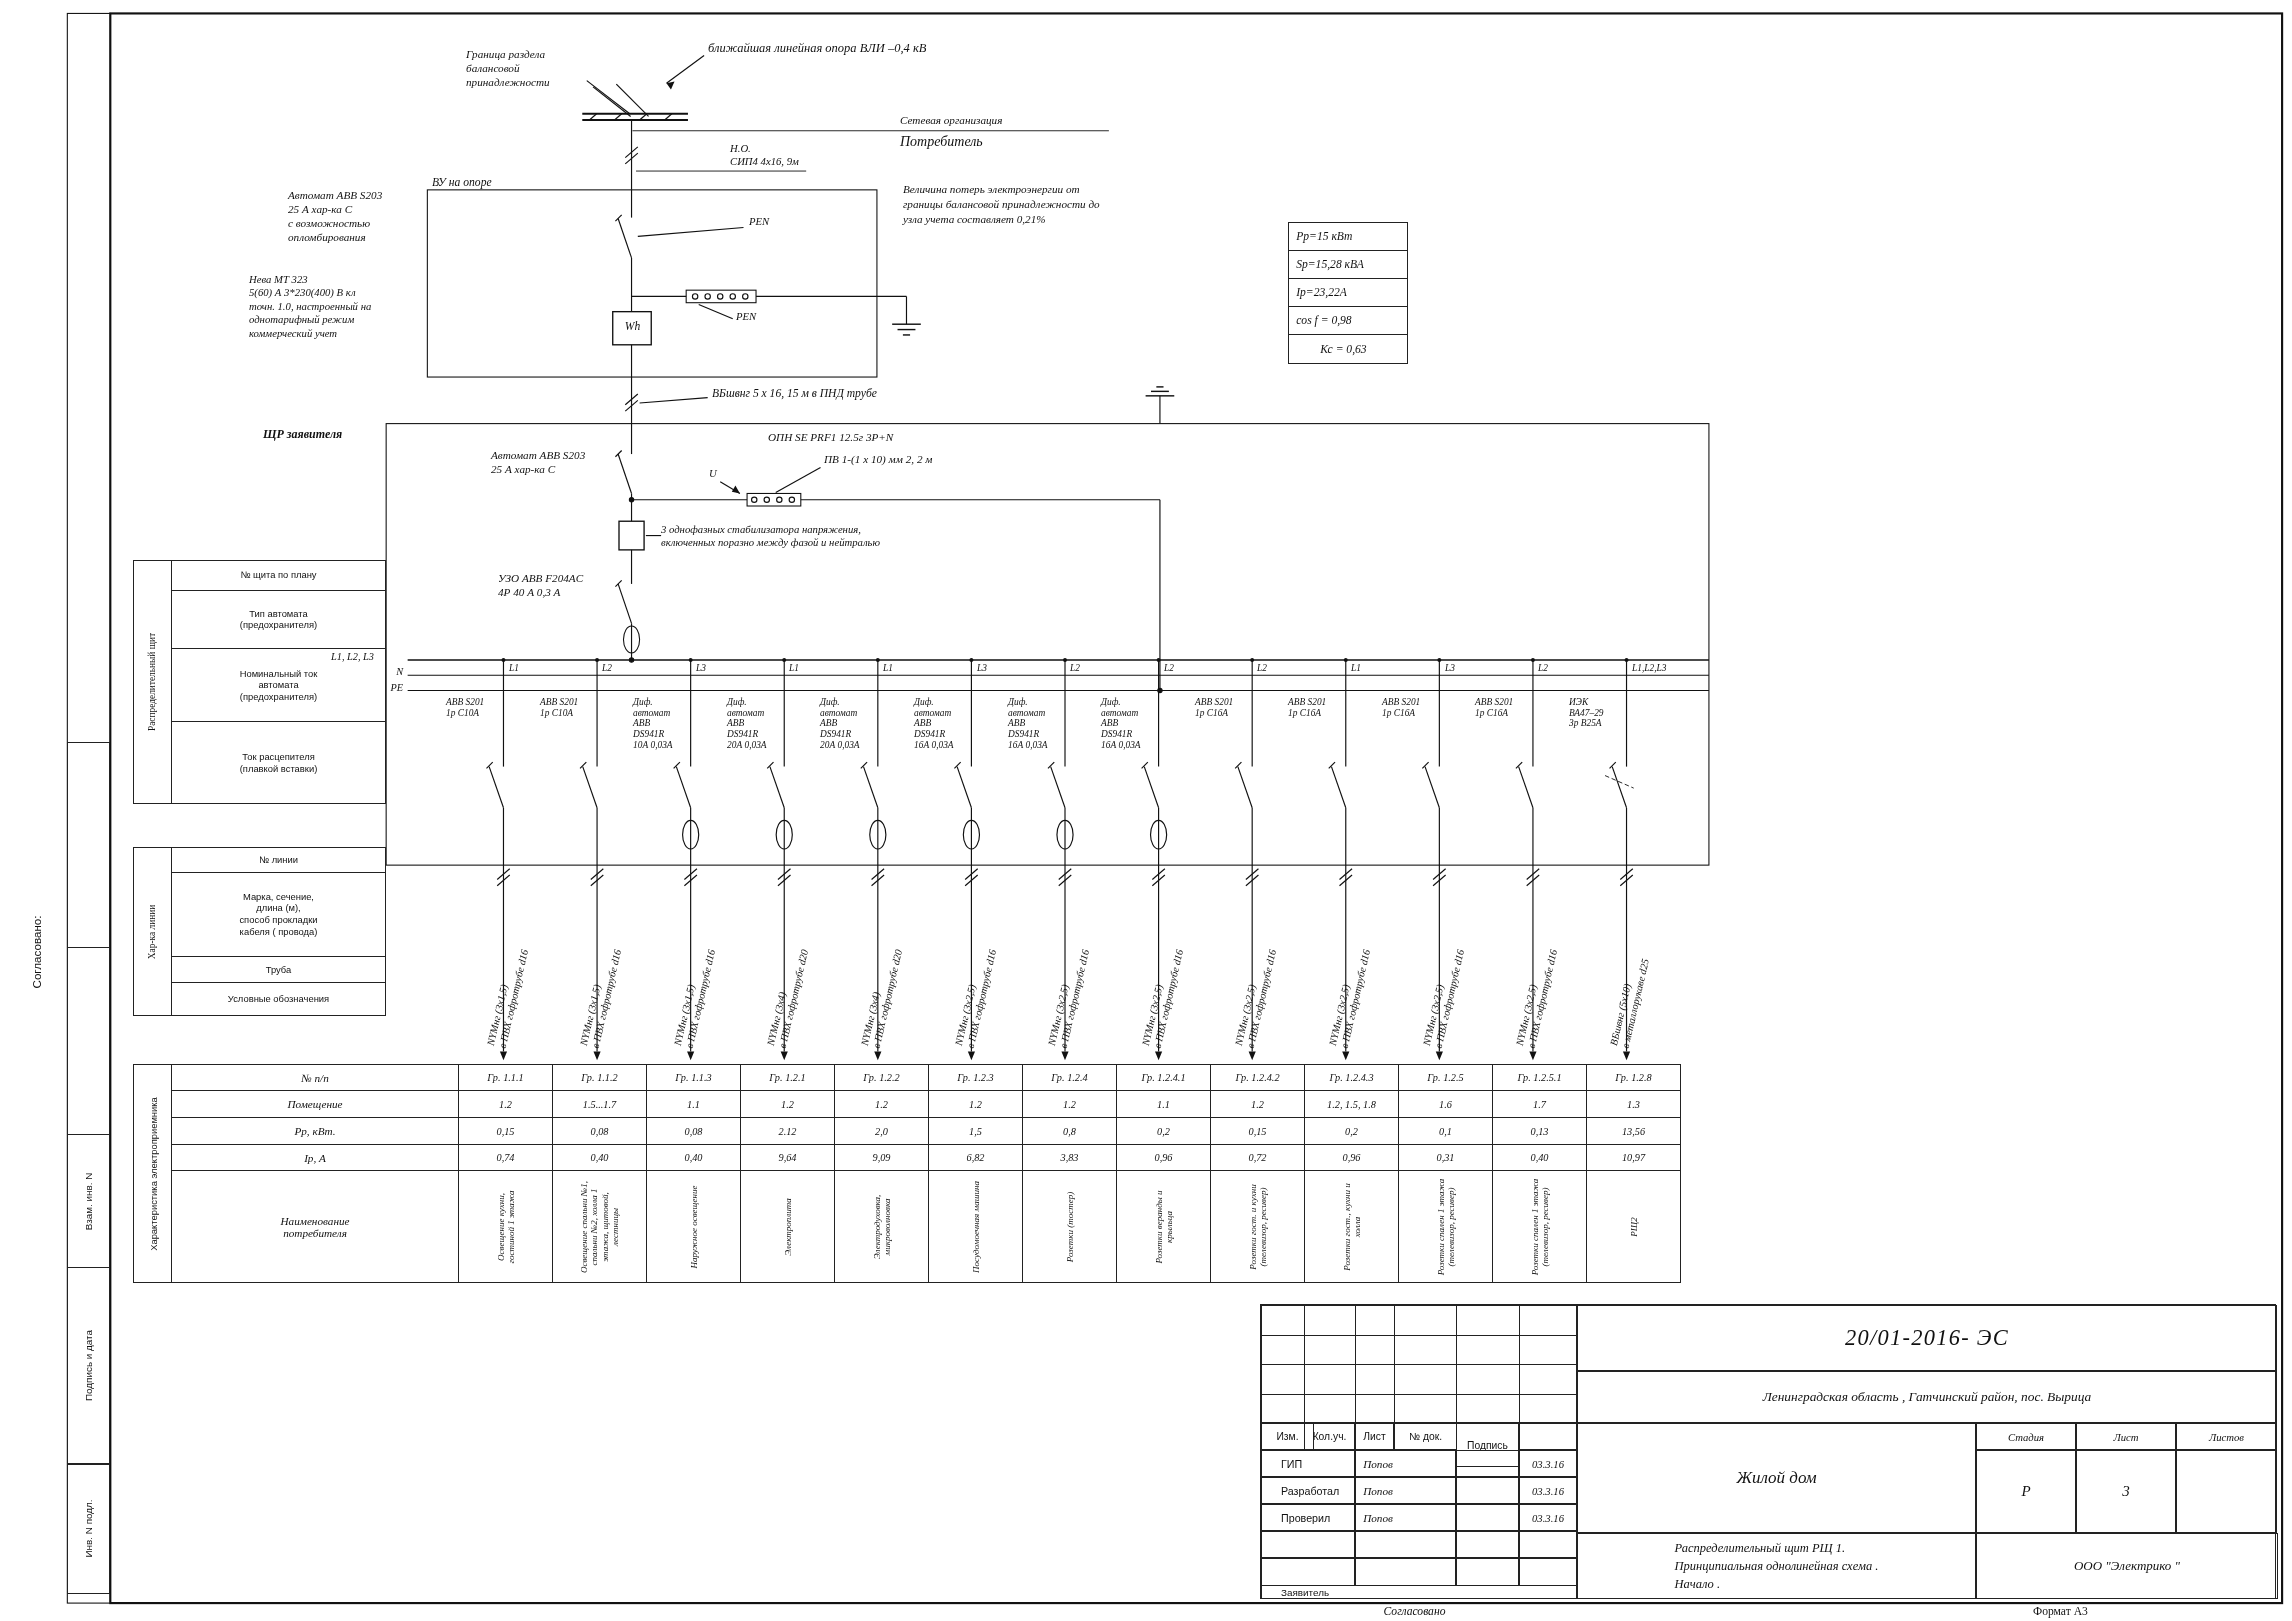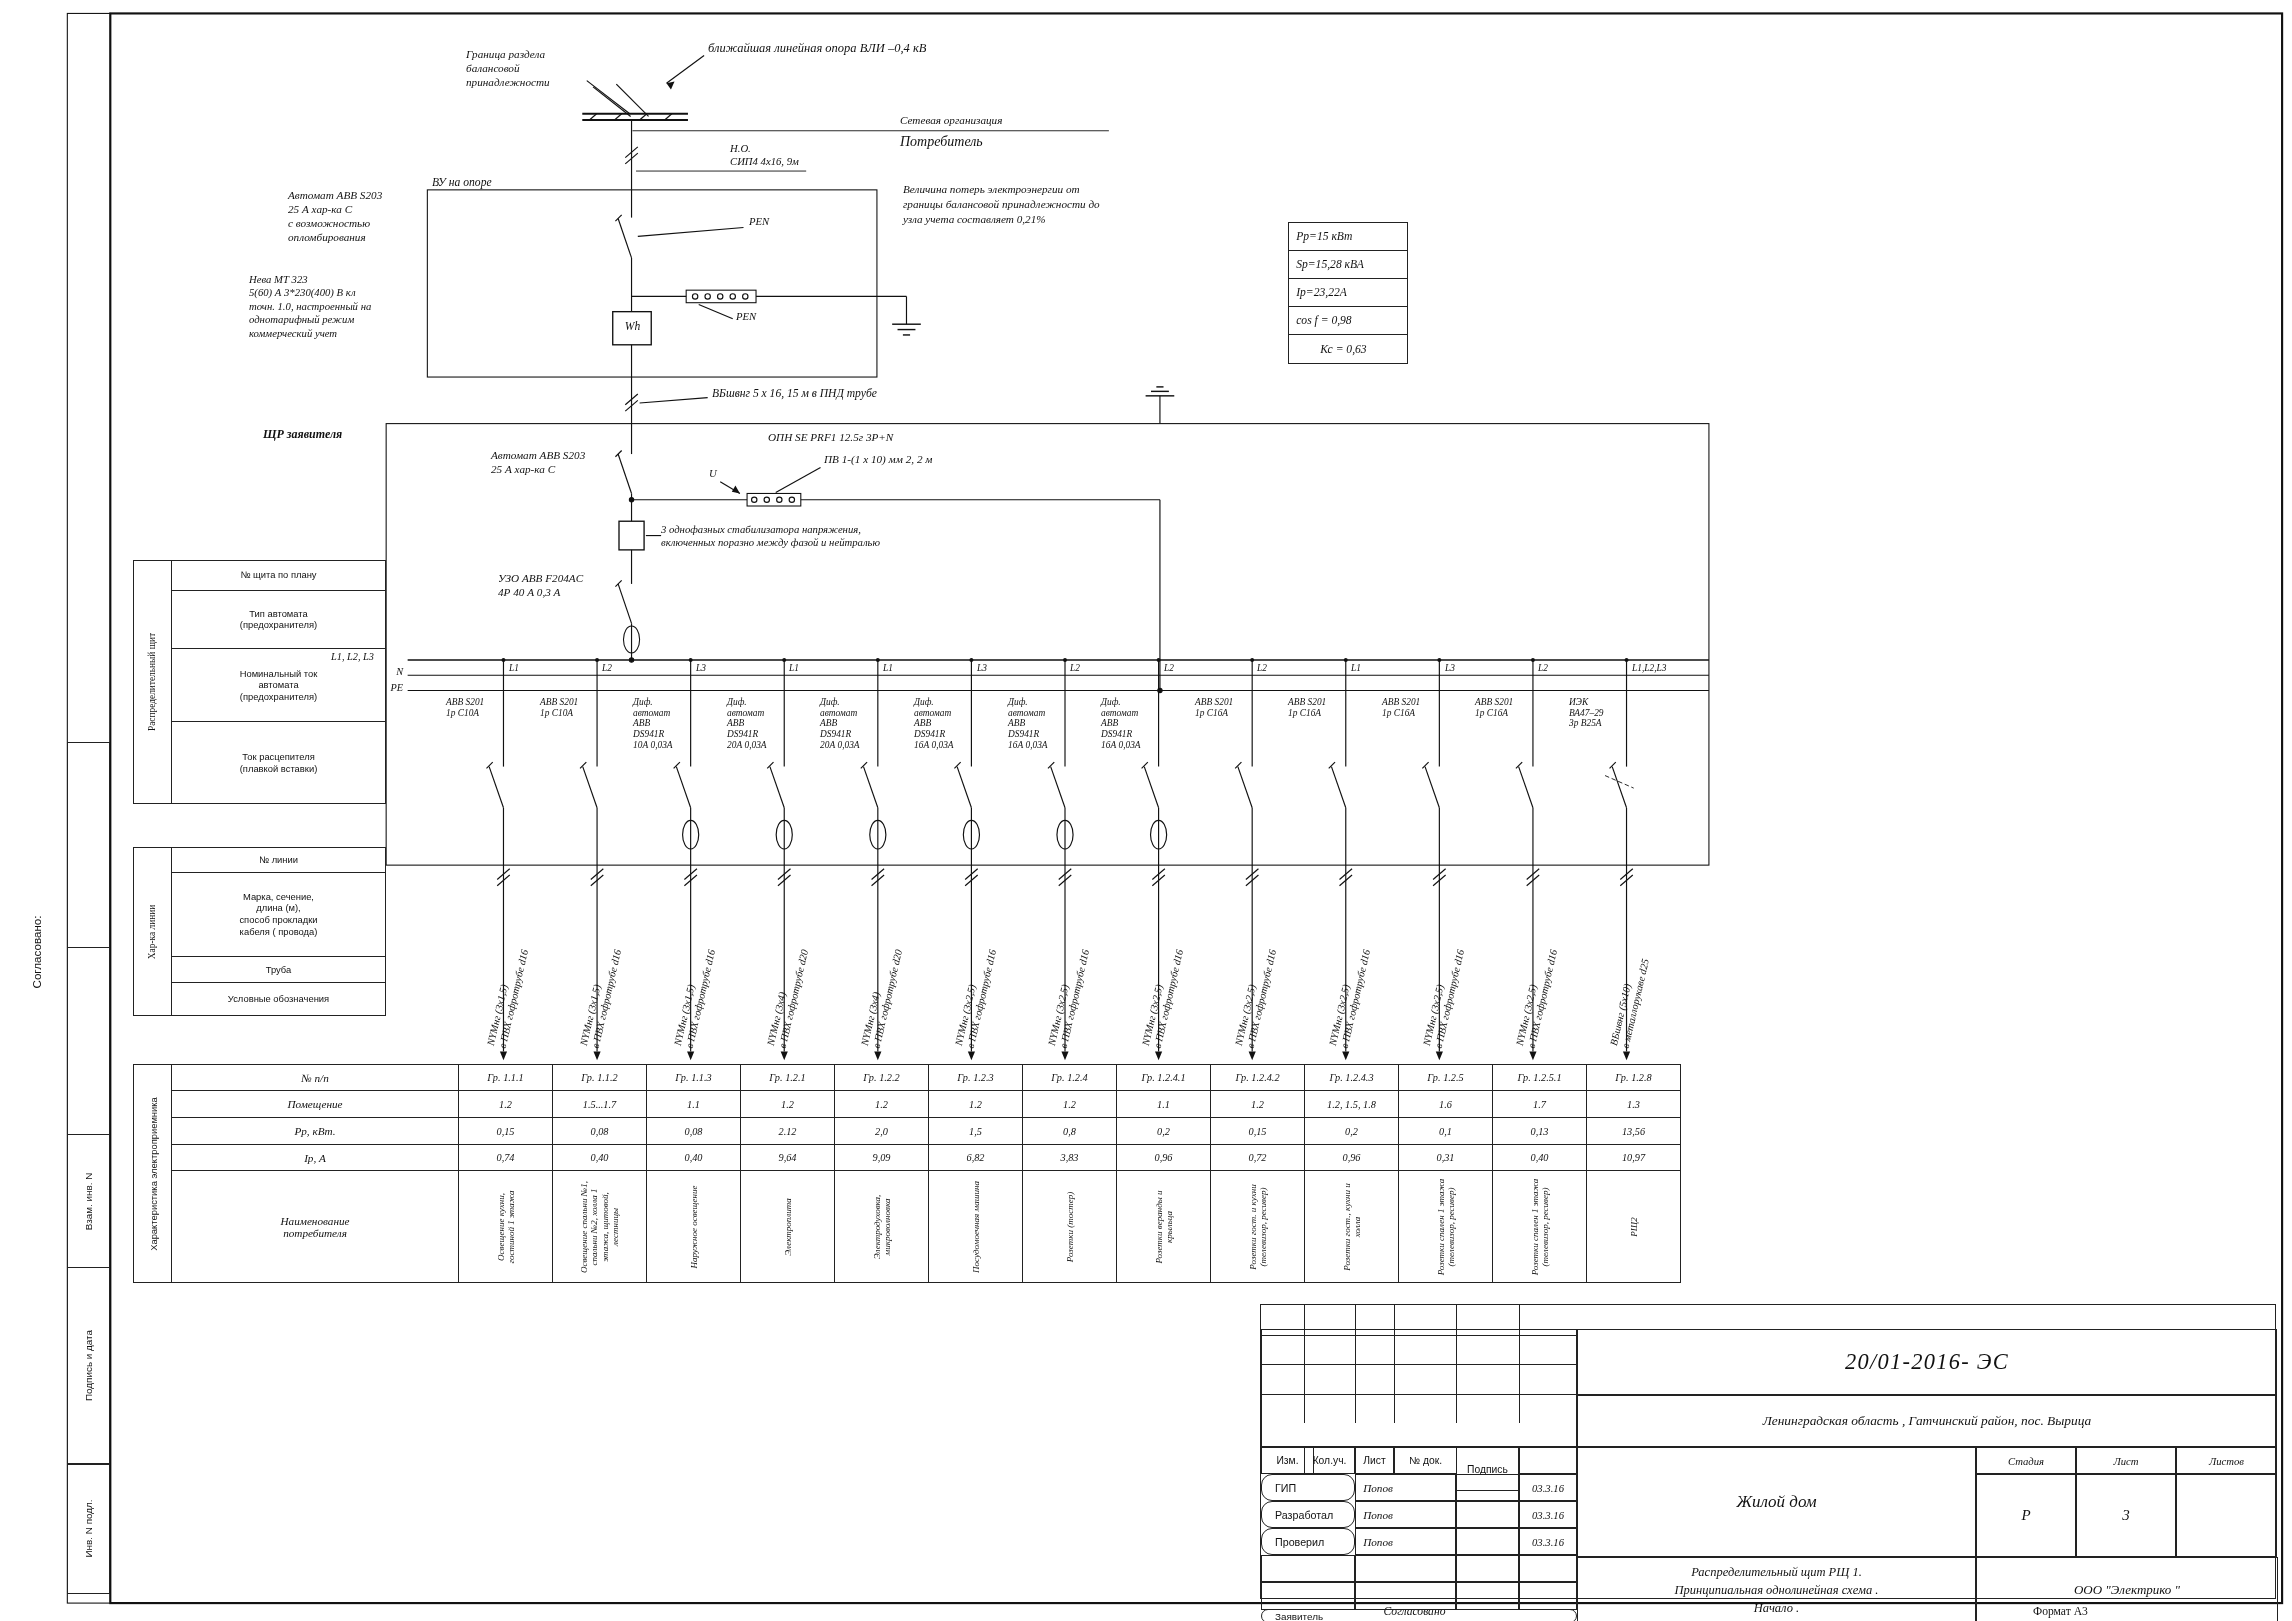--- a/index.html
+++ b/index.html
@@ -47,24 +47,24 @@
   .name-rot { position:absolute; left:50%; top:50%; transform:translate(-50%,-50%) rotate(-90deg);
               width:106px; font-size:9px; font-style:italic; line-height:1.15; text-align:center; }
   
   .stampcol { position:absolute; left:67px; top:743px; width:43px; display:flex; flex-direction:column; }
   .stampcol > div { border:0.9px solid #222; margin-top:-0.9px; display:flex; align-items:center;
                     justify-content:center; position:relative; }
   .stampcol .rot { font-size:9.9px; }
   
   .tb { position:absolute; left:1260px; top:1304px; width:1016px; height:295px; border:1.8px solid #222; }
   .tbc { position:absolute; border:0.9px solid #222; display:flex; align-items:center;
-         justify-content:center; text-align:center; white-space:pre-line;margin-top:24px; }
+         justify-content:center; white-space:pre-line; }
   .vl { position:absolute; width:0.9px; background:#222; }
   .hl { position:absolute; height:0.9px; background:#222; }
-  .role { font-family:"Liberation Sans",sans-serif; font-size:10.7px; justify-content:flex-start; padding-left:13px;border-radius:11px; }
+  .role { font-family:"Liberation Sans",sans-serif; font-size:10.7px; justify-content:flex-start; padding-left:19px; }
   .sighdr { font-family:"Liberation Sans",sans-serif; font-size:10.3px; }
   .signame { font-style:italic; font-size:11.2px; justify-content:flex-start; padding-left:7.2px; }
   .sigdate { font-style:italic; font-size:10.7px; }
   .docnum { font-style:italic; font-size:22.4px; letter-spacing:1.3px; }
   .loc { font-style:italic; font-size:13.4px; }
   .proj { font-style:italic; font-size:17px; }
   .sht { font-style:italic; font-size:12.5px; line-height:1.45; }
   .comp { font-style:italic; font-size:13px; }
   .stagehdr { font-style:italic; font-size:10.7px; }
   .stageval { font-style:italic; font-size:15px; }

